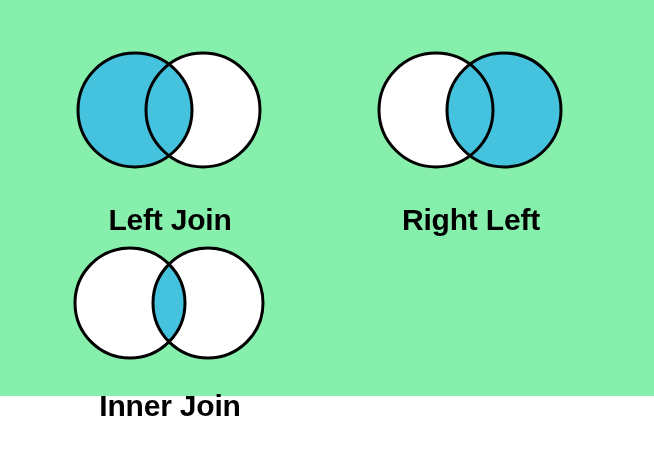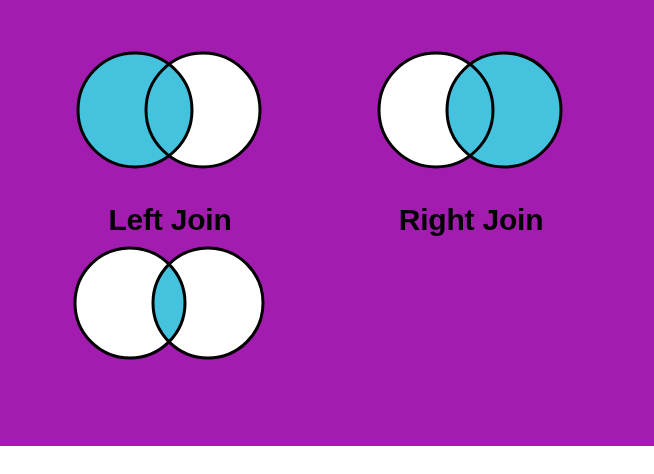--- a/index.html
+++ b/index.html
@@ -9,22 +9,22 @@
   }
   body {
     width: 654px;
     height: 474px;
     overflow: hidden;
     font-family: "Liberation Sans", sans-serif;
   }
   #canvas {
     position: relative;
     width: 654px;
-    height: 446px;
-    background: #a21caf;
+    height: 396px;
+    background: #86efac;
   }
   .venn-cell {
     position: absolute;
     display: flex;
     flex-direction: column;
     align-items: center;
   }
   .venn-figure {
     display: block;
   }
@@ -91,37 +91,38 @@
 
       <circle cx="163" cy="70" r="57" fill="#45c3de"></circle>
 
       <g clip-path="url(#clipL-rj)">
         <circle cx="163" cy="70" r="57" fill="#45c3de"></circle>
       </g>
 
       <circle cx="95" cy="70" r="57" fill="none" stroke="#000000" stroke-width="3"></circle>
       <circle cx="163" cy="70" r="57" fill="none" stroke="#000000" stroke-width="3"></circle>
     </svg>
-    <div class="venn-label">Right Join</div>
+    <div class="venn-label">Right Left</div>
   </div>
 
   <div class="venn-cell" id="cell-inner-join">
     <svg class="venn-figure" width="260" height="130" viewBox="0 0 260 130">
       <defs>
         <clipPath id="clipL-ij">
             <circle cx="90" cy="63" r="55"></circle>
           </clipPath>
       </defs>
 
       <circle cx="90" cy="63" r="55" fill="#ffffff"></circle>
       <circle cx="168" cy="63" r="55" fill="#ffffff"></circle>
 
       <g clip-path="url(#clipL-ij)">
         <circle cx="168" cy="63" r="55" fill="#45c3de"></circle>
       </g>
 
       <circle cx="90" cy="63" r="55" fill="none" stroke="#000000" stroke-width="3"></circle>
       <circle cx="168" cy="63" r="55" fill="none" stroke="#000000" stroke-width="3"></circle>
     </svg>
+    <div class="venn-label">Inner Join</div>
   </div>
 
 
 </div>
 
 </body></html>

